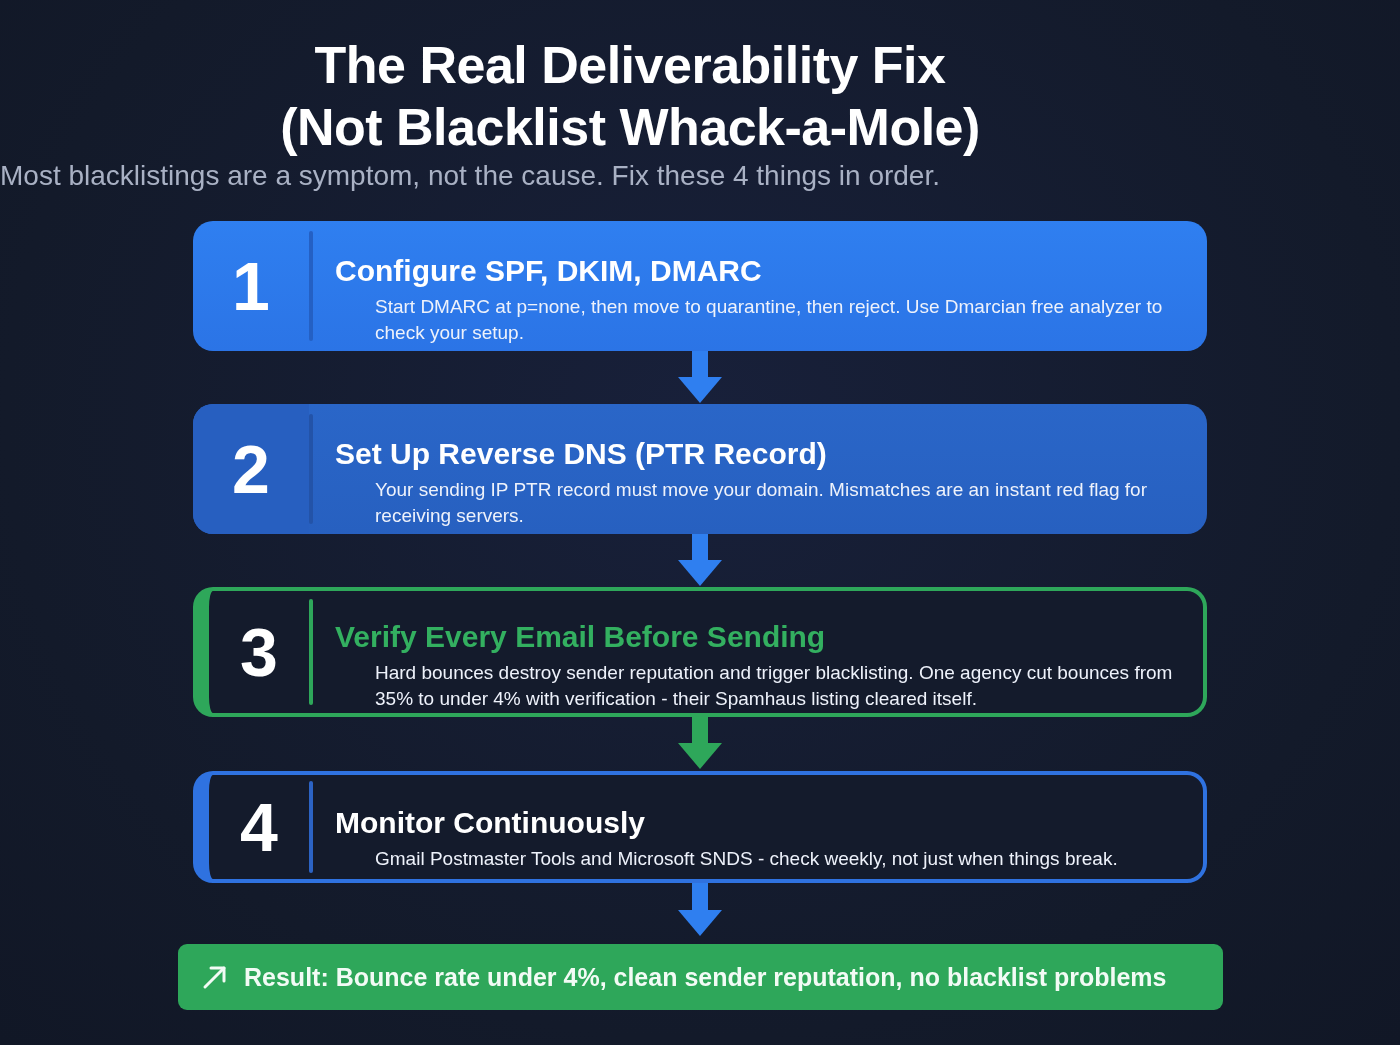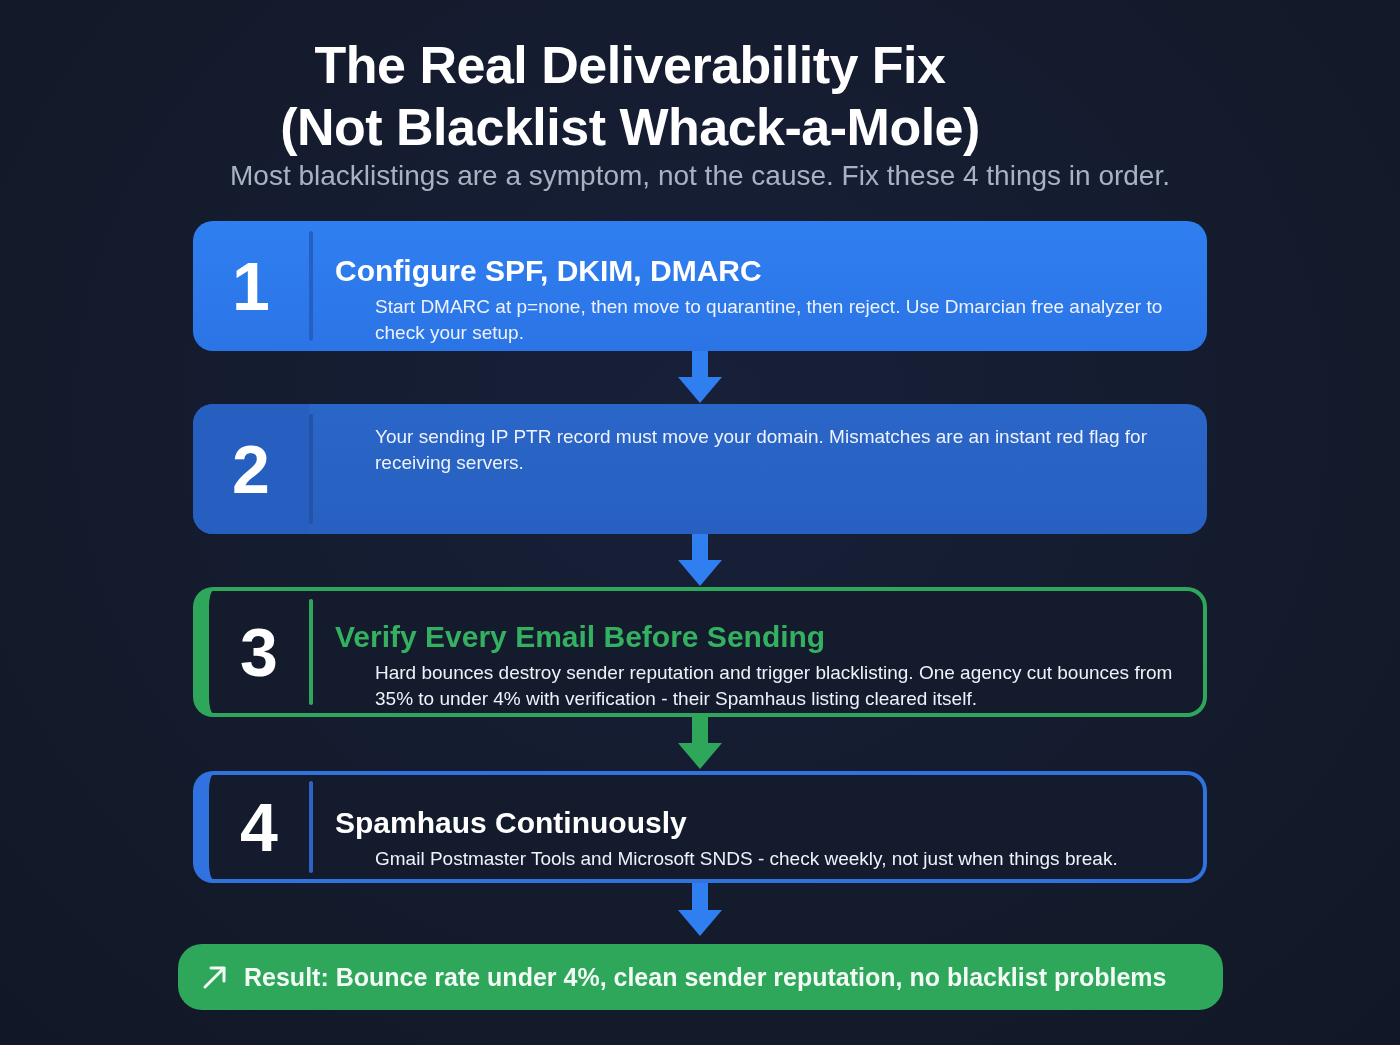--- a/index.html
+++ b/index.html
@@ -12,21 +12,21 @@
     }
     .page { position: relative; width: 1400px; height: 1045px; background: radial-gradient(ellipse at 50% 40%, #18203a 0%, #131a2a 70%, #111726 100%); }
 
     .title {
       position: absolute; left: 0; top: 34px; width: 1260px;
       text-align: center; font-weight: 700; font-size: 52px; line-height: 62px;
       color: #ffffff; letter-spacing: -0.5px;
     }
     .subtitle {
       position: absolute; left: 0; top: 158px; width: 1400px;
-      text-align: center; font-size: 28px; line-height: 36px;
+      font-size: 28px; line-height: 36px;
       color: #a9b1c4;
     }
 
     .card {
       position: absolute; left: 193px; width: 1014px;
       border-radius: 20px;
       display: flex; align-items: stretch;
     }
     .card .num {
       width: 116px; flex: 0 0 116px;
@@ -67,21 +67,21 @@
     .arrow.green .shaft { background: #2ea75a; }
     .arrow.green .head { border-top: 26px solid #2ea75a; }
 
     .a1 { top: 351px; height: 54px; } .a1 .shaft { height: 28px; } .a1 .head { top: 26px; }
     .a2 { top: 534px; height: 54px; } .a2 .shaft { height: 28px; } .a2 .head { top: 26px; }
     .a3 { top: 717px; height: 54px; } .a3 .shaft { height: 28px; } .a3 .head { top: 26px; }
     .a4 { top: 883px; height: 55px; } .a4 .shaft { height: 28px; } .a4 .head { top: 27px; }
 
     .result {
       position: absolute; left: 178px; top: 944px; width: 1045px; height: 66px;
-      background: #2ea75a; border-radius: 24px;
+      background: #2ea75a; border-radius: 9px;
       display: flex; align-items: center; padding-left: 22px;
     }
     .result .icon { width: 30px; height: 30px; margin-right: 14px; }
     .result .text { font-size: 25px; font-weight: 700; color: #f2fbf5; }
   </style>
 </head>
 <body>
 
 <div class="page">
 
@@ -102,20 +102,21 @@
 
   <div class="arrow blue a1">
     <div class="shaft"></div>
       <div class="head"></div>
   </div>
 
   <div class="card card2">
     <div class="num">2</div>
     <div class="divider"></div>
     <div class="body">
+      <div class="heading">Set Up Reverse DNS (PTR Record)</div>
       <div class="desc">Your sending IP PTR record must move your domain. Mismatches are an instant red flag for receiving servers.</div>
     </div>
   </div>
 
   <div class="arrow blue a2">
     <div class="shaft"></div>
       <div class="head"></div>
   </div>
 
   <div class="card card3">
@@ -129,21 +130,21 @@
 
   <div class="arrow green a3">
     <div class="shaft"></div>
       <div class="head"></div>
   </div>
 
   <div class="card card4">
     <div class="num">4</div>
     <div class="divider"></div>
     <div class="body">
-      <div class="heading">Spamhaus Continuously</div>
+      <div class="heading">Monitor Continuously</div>
       <div class="desc">Gmail Postmaster Tools and Microsoft SNDS - check weekly, not just when things break.</div>
     </div>
   </div>
 
   <div class="arrow blue a4">
     <div class="shaft"></div>
       <div class="head"></div>
   </div>
 
   <div class="result">

